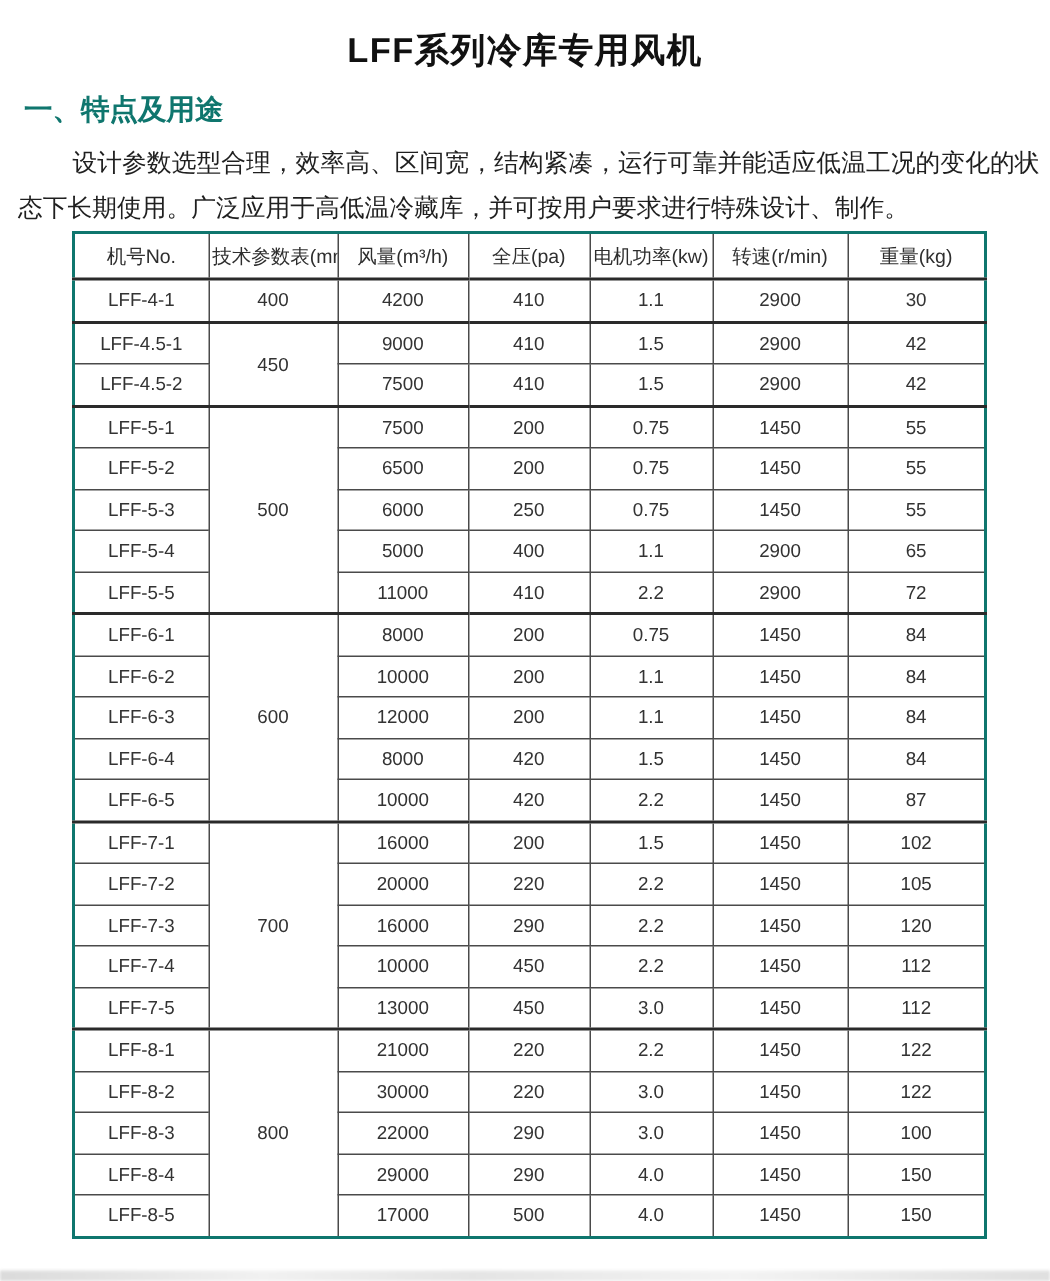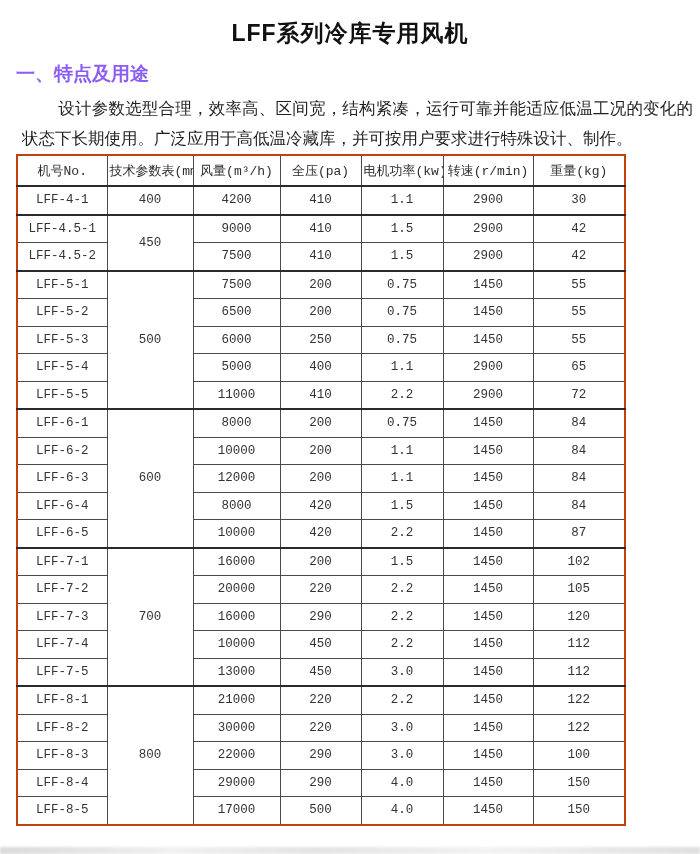--- a/index.html
+++ b/index.html
@@ -19,39 +19,39 @@
     line-height: 30px;
     font-weight: bold;
     letter-spacing: 1px;
     color: #111;
   }
   .section-heading {
     margin: 13px 0 0 16px;
     font-size: 19px;
     line-height: 26px;
     font-weight: bold;
-    color: #8b5cf6;
+    color: #0f766e;
   }
   .section-heading.second { margin-top: 9px; margin-bottom: 2px; }
   .features-paragraph {
-    margin: 7px 7px 0 22px;
+    margin: 7px 7px 0 12px;
     font-family: "Liberation Serif", serif;
     font-size: 16.5px;
     line-height: 30px;
     color: #1f1f1f;
     text-align: justify;
     text-indent: 2.2em;
   }
   table.spec-table {
-    margin-left: 16px;
+    margin-left: 48px;
     width: 608px;
     border-collapse: collapse;
     table-layout: fixed;
-    border: 2px solid #c2410c;
-    font-family: Liberation Mono, monospace;
+    border: 2px solid #0f766e;
+    font-family: Liberation Sans, sans-serif;
     color: #333333;
   }
   .spec-table col.c1 { width: 90px; }
   .spec-table col.c2 { width: 86px; }
   .spec-table col.c3 { width: 87px; }
   .spec-table col.c4 { width: 81px; }
   .spec-table col.c5 { width: 82px; }
   .spec-table col.c6 { width: 90px; }
   .spec-table col.c7 { width: 92px; }
   .spec-table th, .spec-table td {

